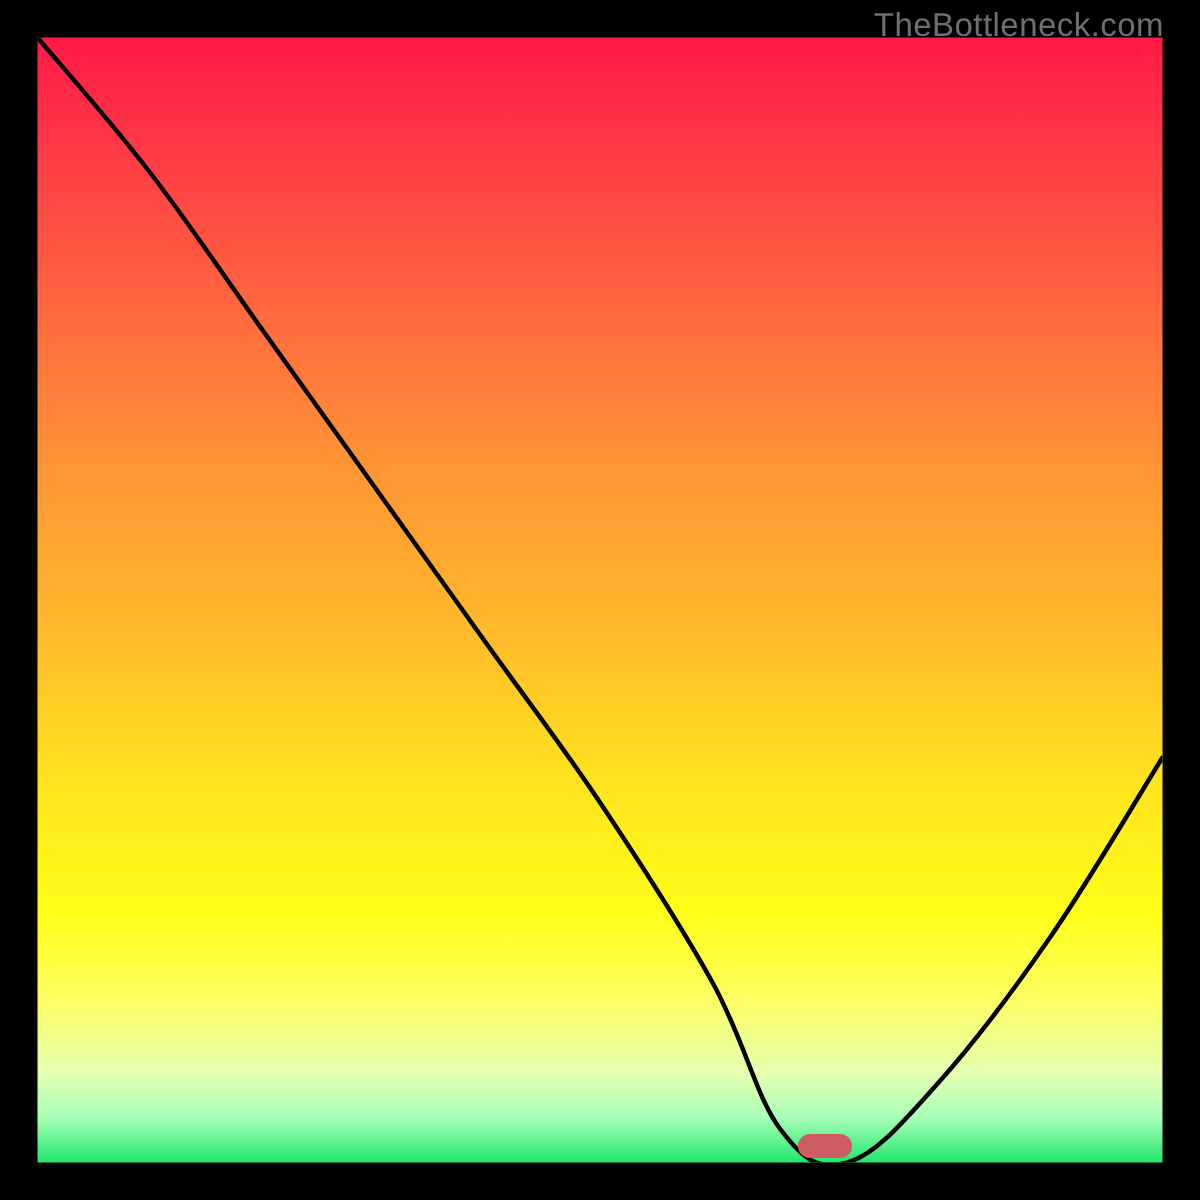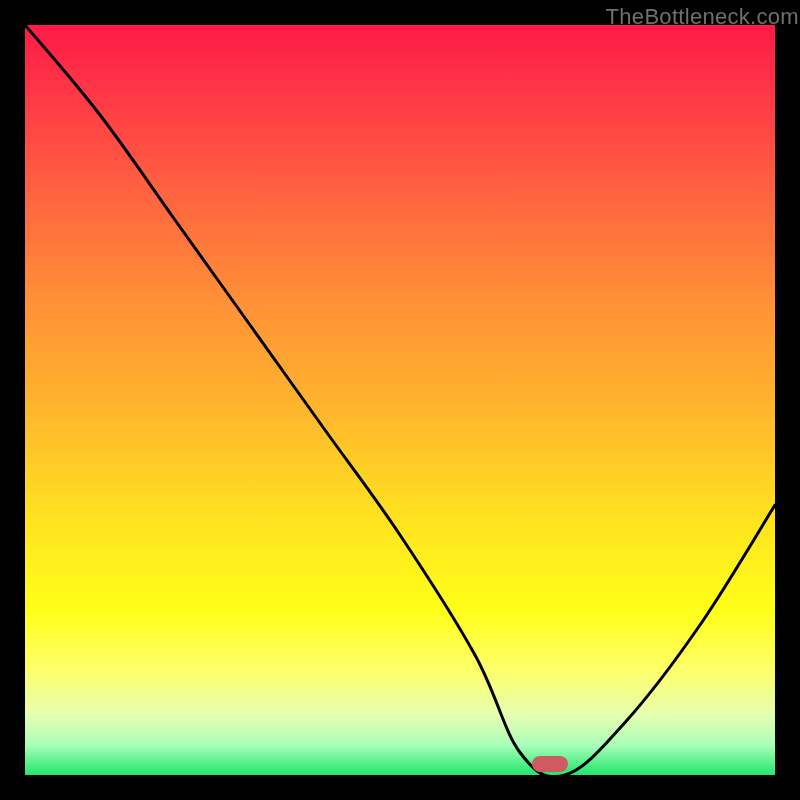--- a/index.html
+++ b/index.html
@@ -13,21 +13,21 @@
   }
   .frame {
     position: relative;
     width: 800px;
     height: 800px;
     background: #000;
   }
   .watermark {
     position: absolute;
     top: 4px;
-    right: 1px;
+    right: 24px;
     z-index: 30;
     color: #6f6f6f;
     font-size: 22px;
     font-weight: 500;
     letter-spacing: 0.3px;
     pointer-events: none;
     user-select: none;
   }
   .plot {
     position: absolute;

